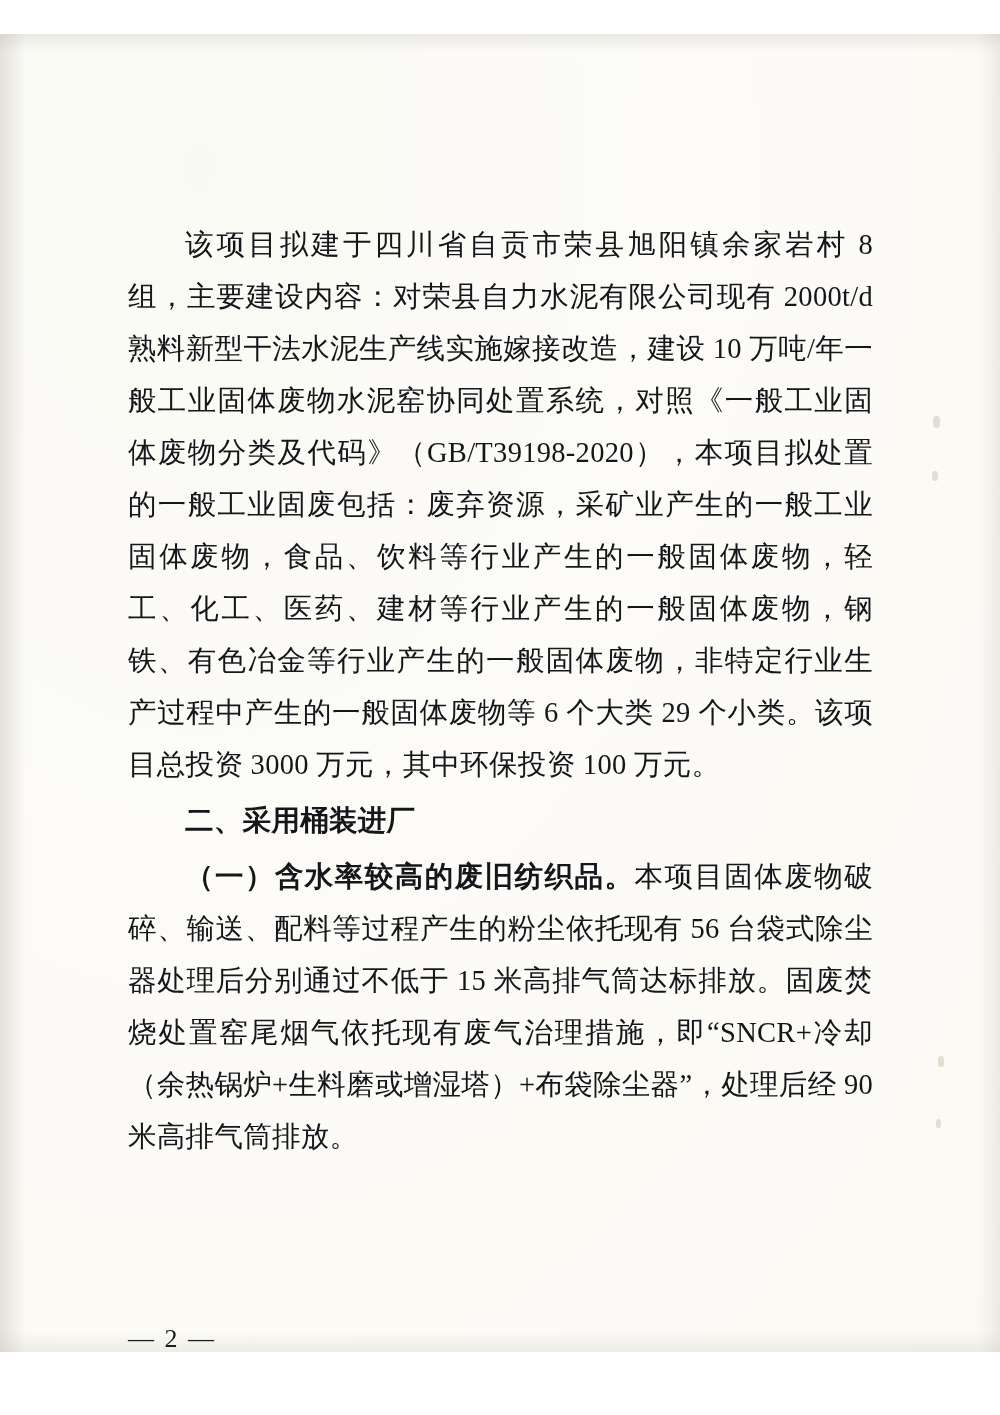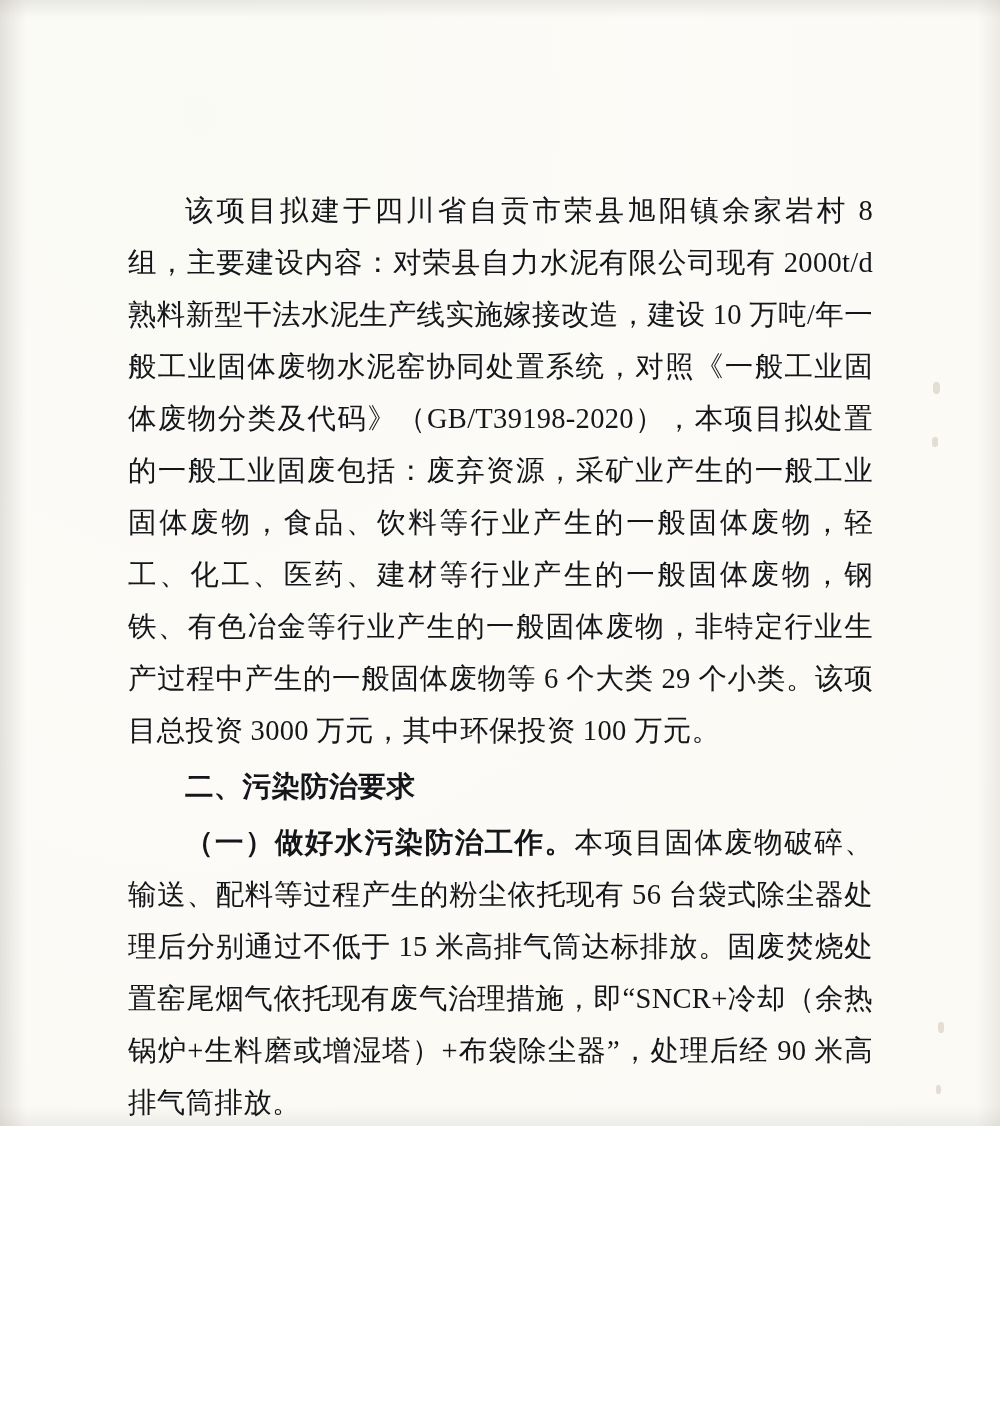--- a/index.html
+++ b/index.html
@@ -8,23 +8,24 @@
   }
   body {
     width: 1000px;
     height: 1415px;
     background: #ffffff;
     font-family: "Liberation Serif", serif;
   }
   .page {
     position: relative;
     width: 1000px;
-    height: 1126px;
+    height: 1318px;
     background: #a3a3a3;
     overflow: hidden;
+    margin-top: 34px;
   }
   
   .paper-tint {
     position: absolute;
     inset: 0;
     background:
       radial-gradient(ellipse at 20% 10%, rgba(250,250,245,1) 0%, rgba(252,251,247,1) 40%, rgba(250,249,244,1) 100%);
     pointer-events: none;
   }
   .content {
@@ -109,21 +110,21 @@
 
   <span class="speck" style="left:933px; top:382px; width:7px; height:12px;"></span>
   <span class="speck" style="left:932px; top:437px; width:6px; height:10px;"></span>
   <span class="speck" style="left:938px; top:1022px; width:6px; height:11px;"></span>
   <span class="speck" style="left:936px; top:1085px; width:5px; height:9px;"></span>
 
   <div class="content">
 
     <p class="para indent">该项目拟建于四川省自贡市荣县旭阳镇余家岩村 8 组，主要建设内容：对荣县自力水泥有限公司现有 2000t/d 熟料新型干法水泥生产线实施嫁接改造，建设 10 万吨/年一般工业固体废物水泥窑协同处置系统，对照《一般工业固体废物分类及代码》（GB/T39198-2020），本项目拟处置的一般工业固废包括：废弃资源，采矿业产生的一般工业固体废物，食品、饮料等行业产生的一般固体废物，轻工、化工、医药、建材等行业产生的一般固体废物，钢铁、有色冶金等行业产生的一般固体废物，非特定行业生产过程中产生的一般固体废物等 6 个大类 29 个小类。该项目总投资 3000 万元，其中环保投资 100 万元。</p>
 
-    <p class="para indent heading">二、污染防治要求</p>
+    <p class="para indent heading">二、采用桶装进厂</p>
 
-    <p class="para indent"><span class="bold">（一）做好水污染防治工作。</span><span>本项目固体废物破碎、输送、配料等过程产生的粉尘依托现有 56 台袋式除尘器处理后分别通过不低于 15 米高排气筒达标排放。固废焚烧处置窑尾烟气依托现有废气治理措施，即“SNCR+冷却（余热锅炉+生料磨或增湿塔）+布袋除尘器”，处理后经 90 米高排气筒排放。</span></p>
+    <p class="para indent"><span class="bold">（一）含水率较高的废旧纺织品。</span><span>本项目固体废物破碎、输送、配料等过程产生的粉尘依托现有 56 台袋式除尘器处理后分别通过不低于 15 米高排气筒达标排放。固废焚烧处置窑尾烟气依托现有废气治理措施，即“SNCR+冷却（余热锅炉+生料磨或增湿塔）+布袋除尘器”，处理后经 90 米高排气筒排放。</span></p>
 
 
   </div>
 
   <div class="pagenum">— 2 —</div>
 </div>
 
 </body></html>

